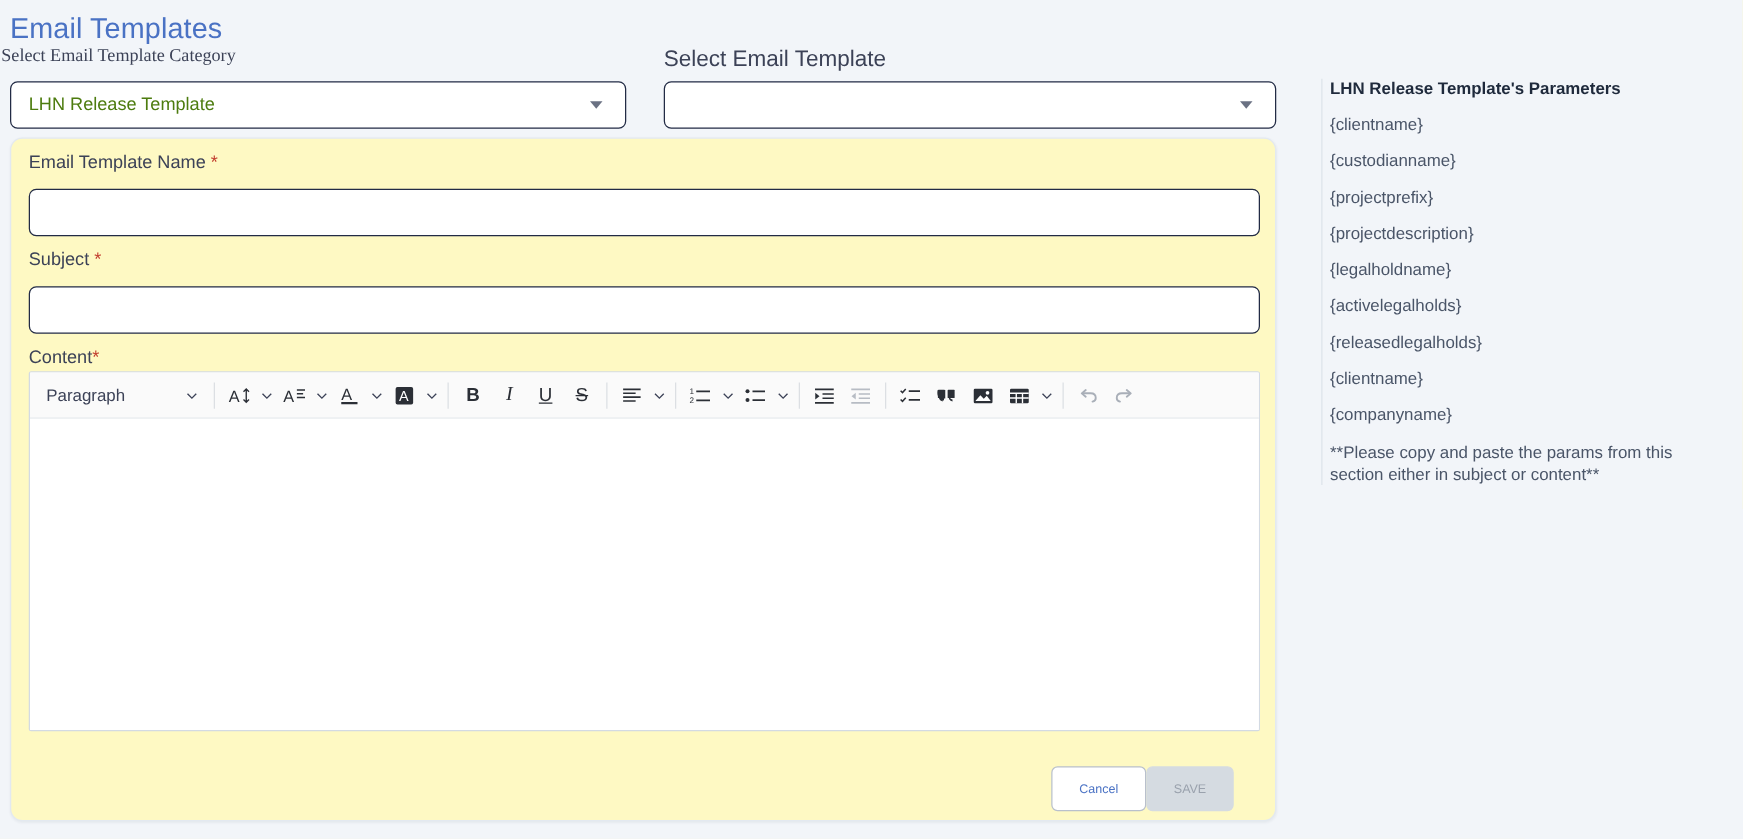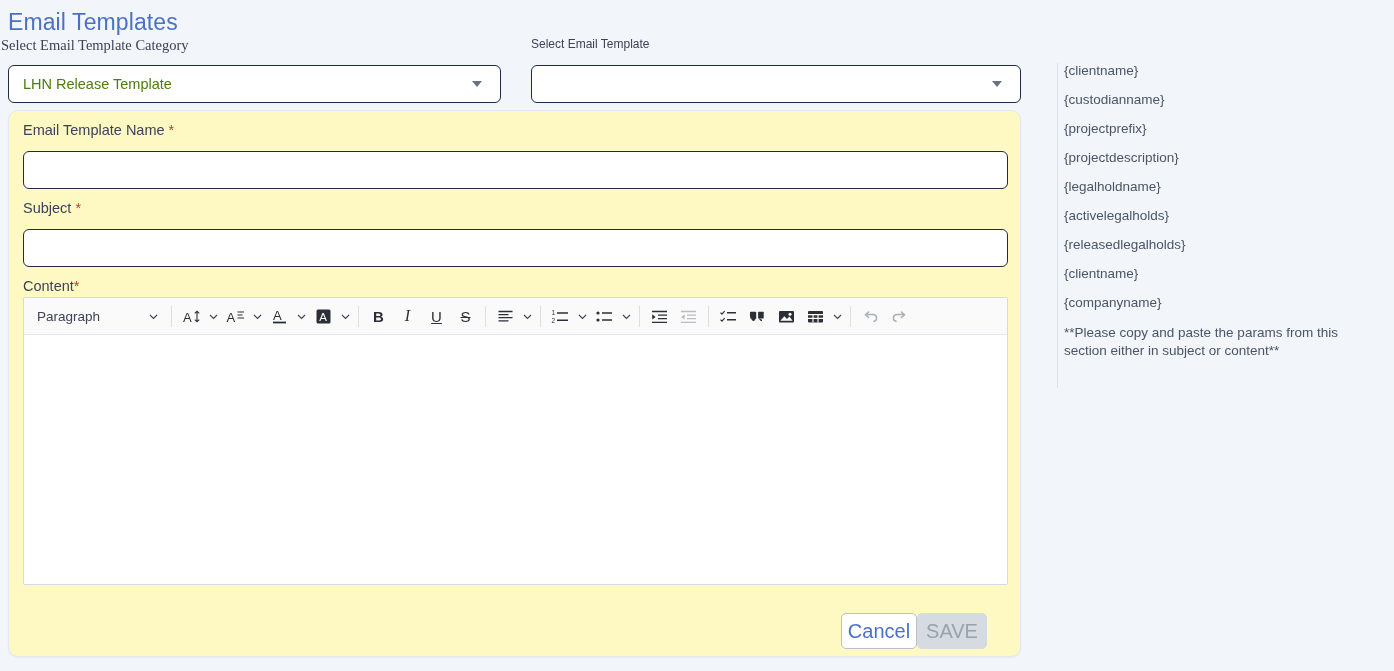--- a/index.html
+++ b/index.html
@@ -18,21 +18,21 @@
     position: absolute; left: 8px; top: 9px;
     font-size: 23px; color: #4a72c4; font-weight: 400;
     letter-spacing: .1px;
   }
   .cat-label {
     position: absolute; left: 1px; top: 37px;
     font-size: 14.5px; color: #3c4257; font-family: Liberation Serif, serif;
   }
   .tpl-label {
     position: absolute; left: 531px; top: 37px;
-    font-size: 12px; color: #3c4257;
+    font-size: 18px; color: #3c4257;
   }
 
   
   .select {
     position: absolute; height: 38px;
     background: #fff; border: 1.5px solid #222b45;
     border-radius: 6px;
     display: flex; align-items: center;
   }
   .select .val {
@@ -116,21 +116,21 @@
   .txt-btn { font-size: 15px; color: #2b2f36; }
   .txt-btn.b { font-weight: 700; }
   .txt-btn.i { font-style: italic; font-family: "Liberation Serif", serif; font-size: 16px; }
   .txt-btn.u { text-decoration: underline; }
   .txt-btn.s { text-decoration: line-through; }
 
   
   .btn {
     position: absolute; height: 36px; border-radius: 5px;
     display: flex; align-items: center; justify-content: center;
-    font-size: 20px; cursor: default;
+    font-size: 10px; cursor: default;
   }
   #btn-cancel {
     left: 832px; top: 502px; width: 76px;
     background: #fff; border: 1px solid #b9c0cc; color: #4a72c4;
   }
   #btn-save {
     left: 908px; top: 502px; width: 70px;
     background: #d5dbe1; border: 1px solid #d5dbe1; color: #9aa2ad;
   }
 
@@ -389,20 +389,21 @@
 
       </div>
       <div class="ebody"></div>
     </div>
 
     <div class="btn" id="btn-cancel">Cancel</div>
     <div class="btn" id="btn-save">SAVE</div>
   </div>
 
   <div class="sidebar">
+    <div class="sb-title">LHN Release Template's Parameters</div>
     <div class="sb-param">{clientname}</div>
     <div class="sb-param">{custodianname}</div>
     <div class="sb-param">{projectprefix}</div>
     <div class="sb-param">{projectdescription}</div>
     <div class="sb-param">{legalholdname}</div>
     <div class="sb-param">{activelegalholds}</div>
     <div class="sb-param">{releasedlegalholds}</div>
     <div class="sb-param">{clientname}</div>
     <div class="sb-param">{companyname}</div>
     <div class="sb-note">**Please copy and paste the params from this section either in subject or content**</div>

